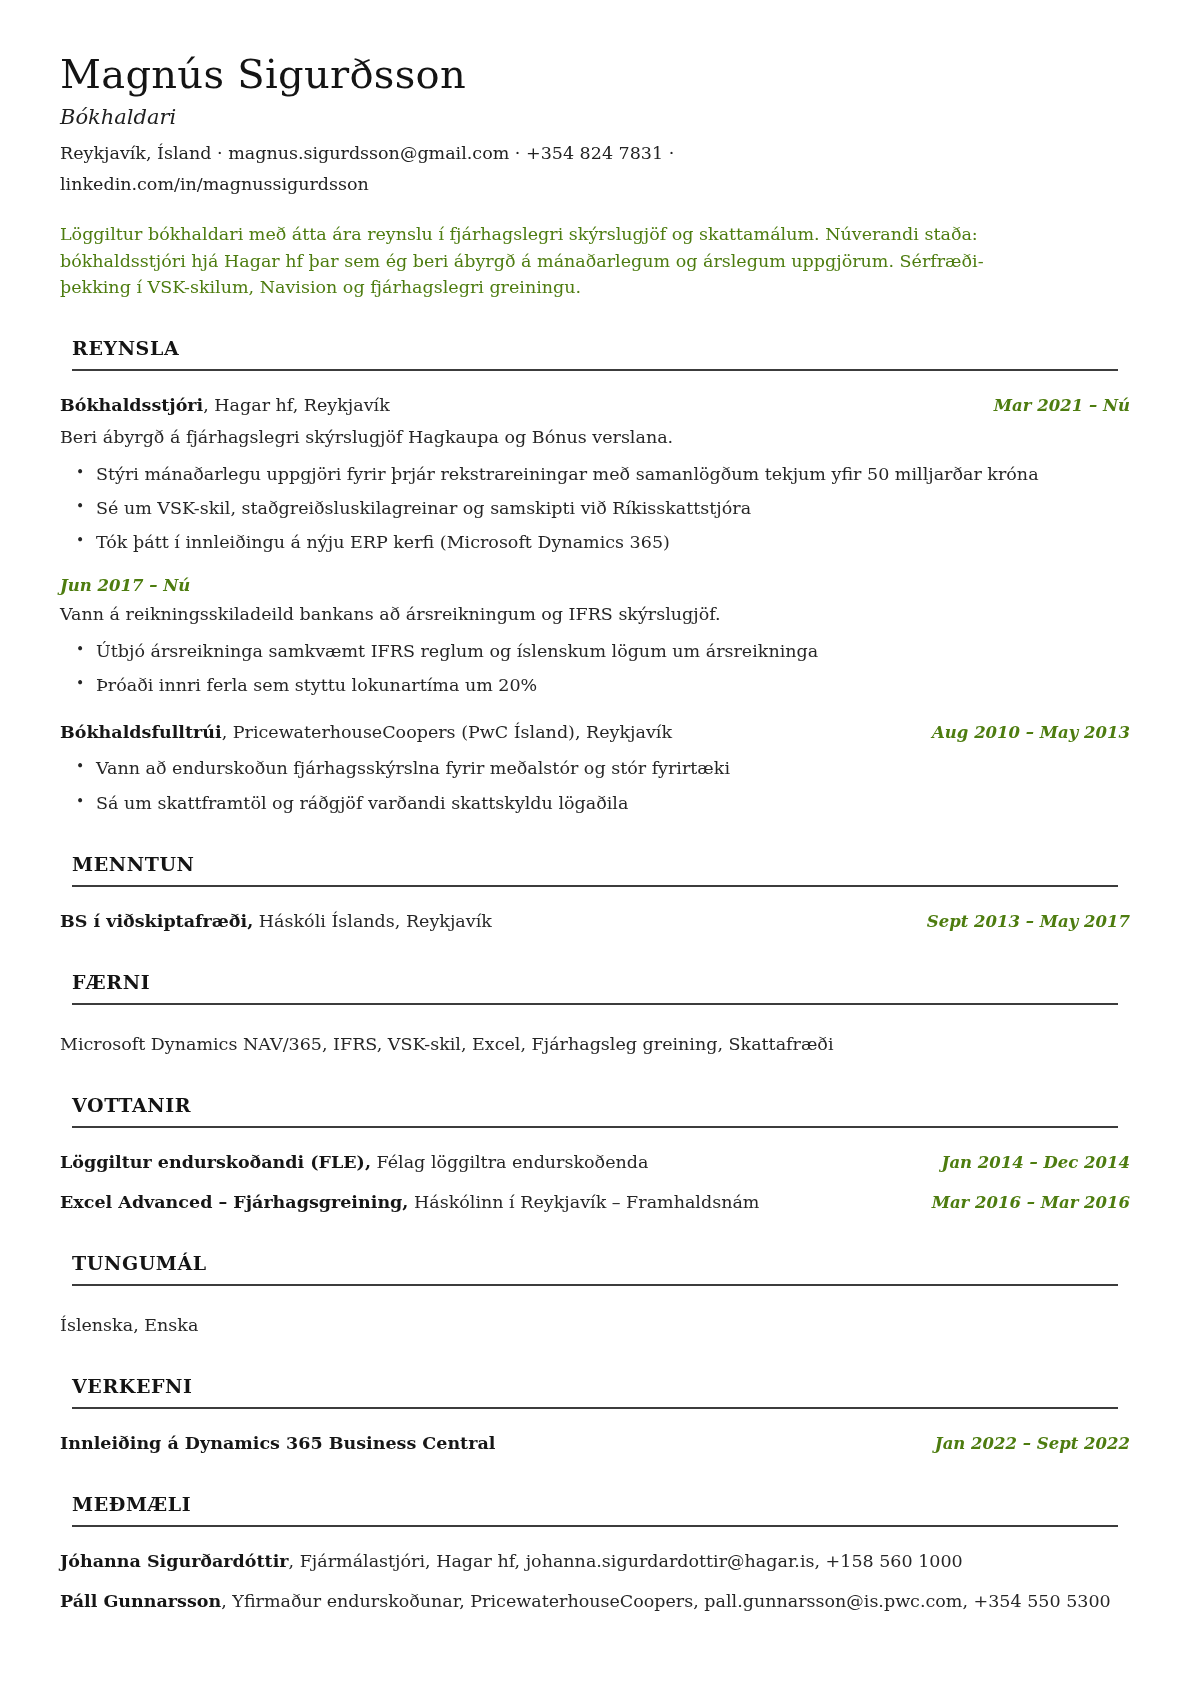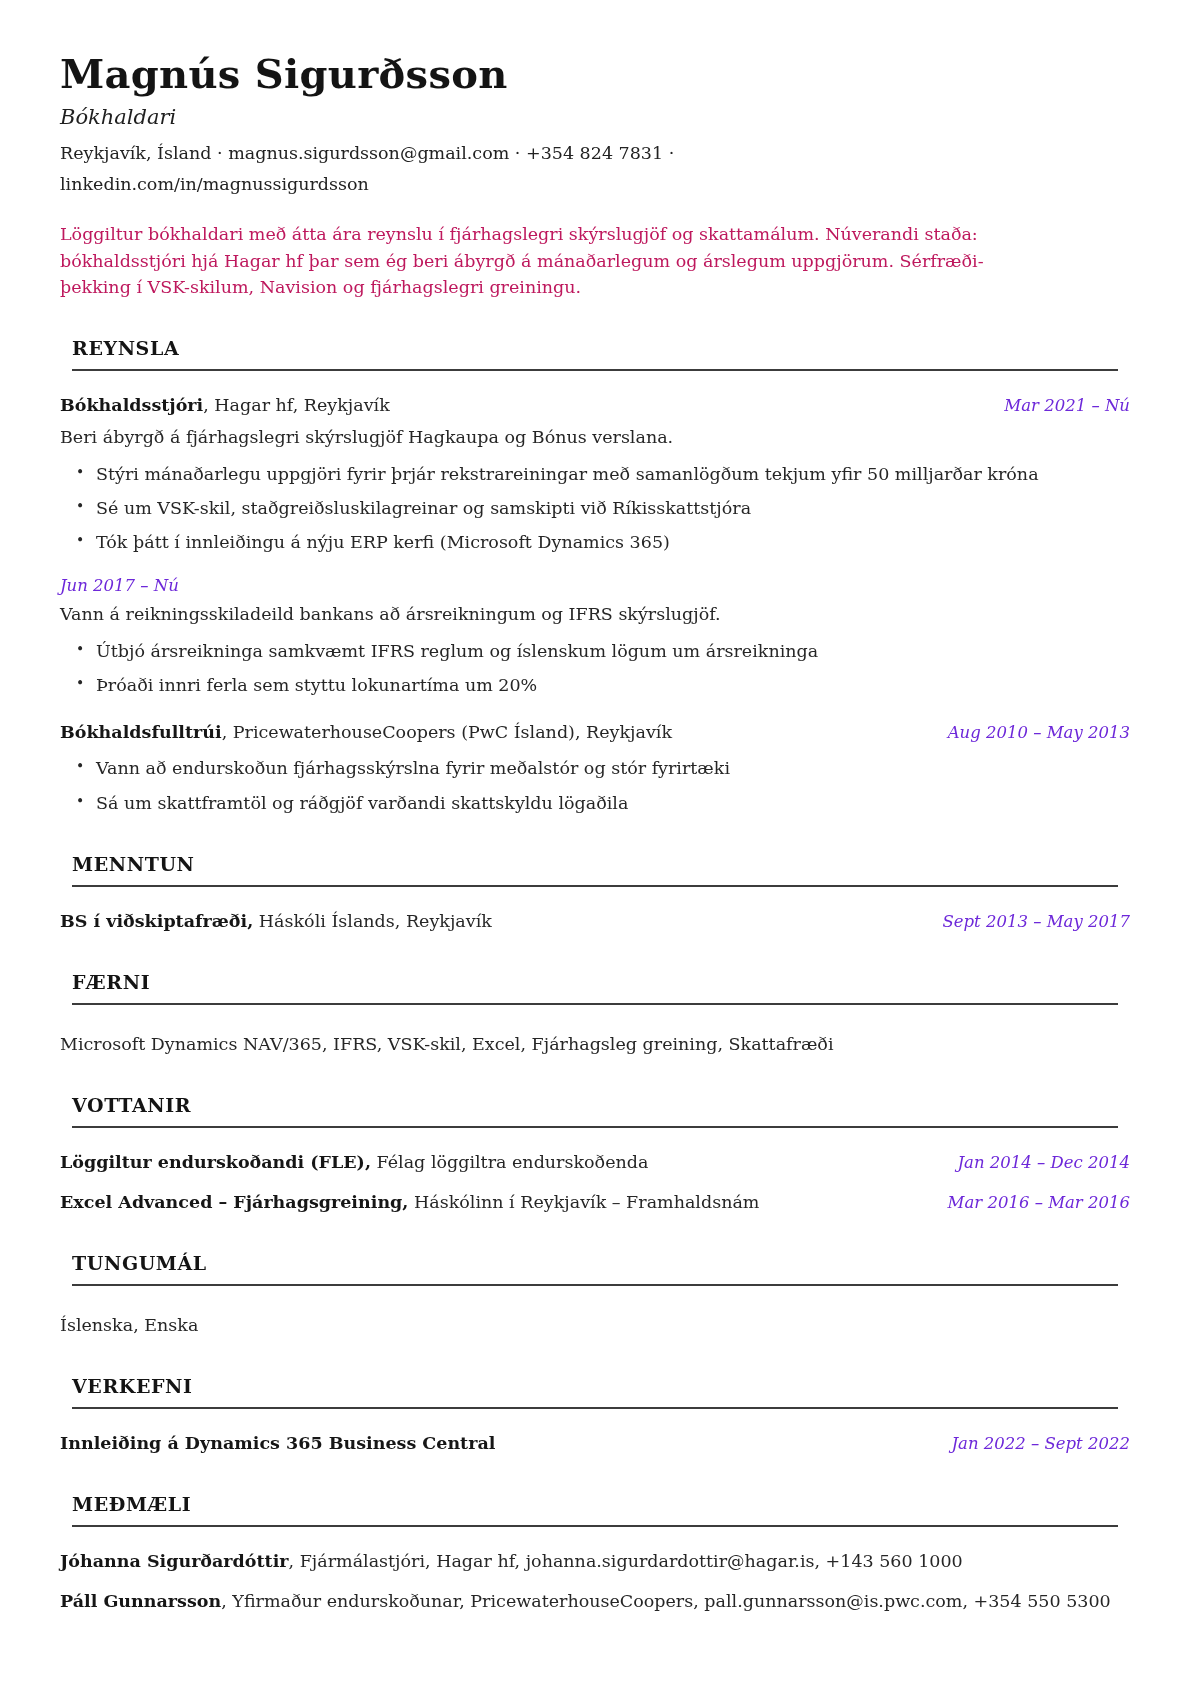--- a/index.html
+++ b/index.html
@@ -20,41 +20,41 @@
     width: 1190px;
     min-height: 1683px;
     padding: 52px 60px 70px 60px;
     position: relative;
   }
   
   .name {
     margin: 0;
     font-size: 40px;
     line-height: 1.1;
-    font-weight: 700;
+    font-weight: 400;
     color: #141414;
     letter-spacing: 0.3px;
   }
   .role {
     margin: 9px 0 0 0;
     font-size: 21px;
     font-style: italic;
     color: #1f1f1f;
   }
   .contact {
     margin: 9px 0 0 0;
     font-size: 17.5px;
     line-height: 1.75;
     color: #222222;
   }
   .summary {
     margin: 22px 0 0 0;
     font-size: 17.5px;
     line-height: 1.5;
-    color: #be185d;
+    color: #4d7c0f;
   }
   
   .section { margin-top: 37px; }
   .section-heading {
     margin: 12px;
     font-size: 19px;
     font-weight: 700;
     color: #141414;
     letter-spacing: 0.6px;
     padding-bottom: 10px;
@@ -71,23 +71,24 @@
     margin: 0;
     font-size: 17.5px;
     line-height: 1.5;
     color: #262626;
   }
   .entry-title .bold { font-weight: 700; color: #161616; }
   .entry-dates {
     margin: 0;
     font-size: 16.5px;
     font-style: italic;
-    color: #6d28d9;
+    color: #4d7c0f;
     white-space: nowrap;
     flex: 0 0 auto;
+    font-weight: bold;
   }
   .entry-desc {
     margin: 6px 0 0 0;
     font-size: 17.5px;
     line-height: 1.5;
     color: #262626;
   }
   ul.bullets {
     list-style: none;
     margin: 10px 0 6px 0;
@@ -229,21 +230,21 @@
         </p>
         <p class="entry-dates">Jan 2022 – Sept 2022</p>
       </div>
     </div>
   </section>
 
   <section class="section">
     <h2 class="section-heading">MEÐMÆLI</h2>
     <div class="entry">
       <p class="entry-title">
-        <span class="bold">Jóhanna Sigurðardóttir</span><span>, Fjármálastjóri, Hagar hf, johanna.sigurdardottir@hagar.is, +143 560 1000</span>
+        <span class="bold">Jóhanna Sigurðardóttir</span><span>, Fjármálastjóri, Hagar hf, johanna.sigurdardottir@hagar.is, +158 560 1000</span>
       </p>
     </div>
     <div class="entry" style="margin-top:13px;">
       <p class="entry-title">
         <span class="bold">Páll Gunnarsson</span><span>, Yfirmaður endurskoðunar, PricewaterhouseCoopers, pall.gunnarsson@is.pwc.com, +354 550 5300</span>
       </p>
     </div>
   </section>
 
 </div>

